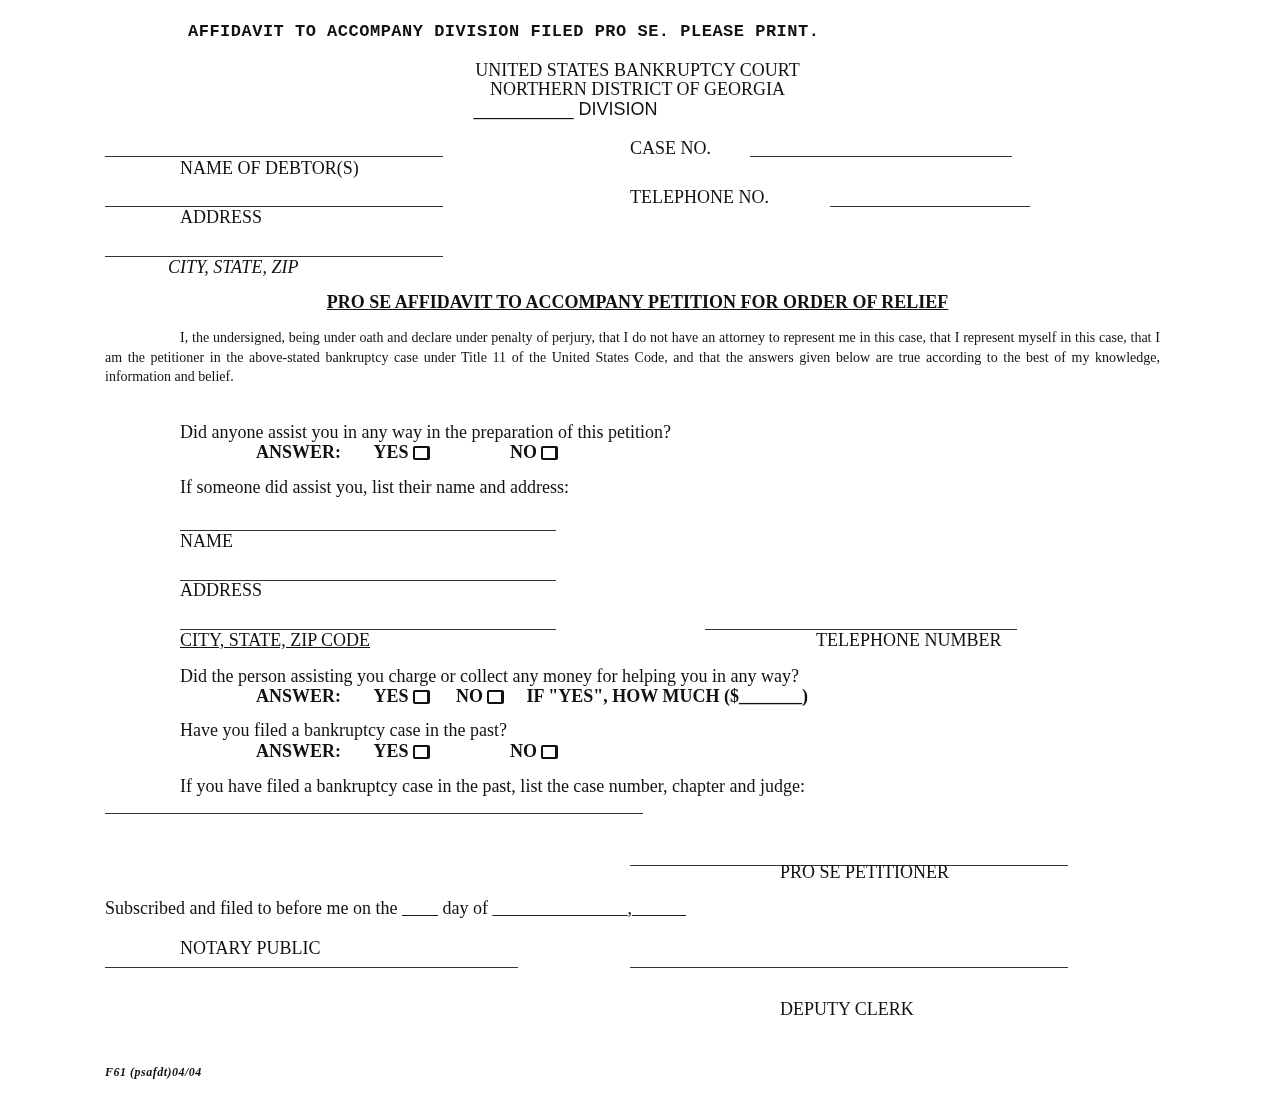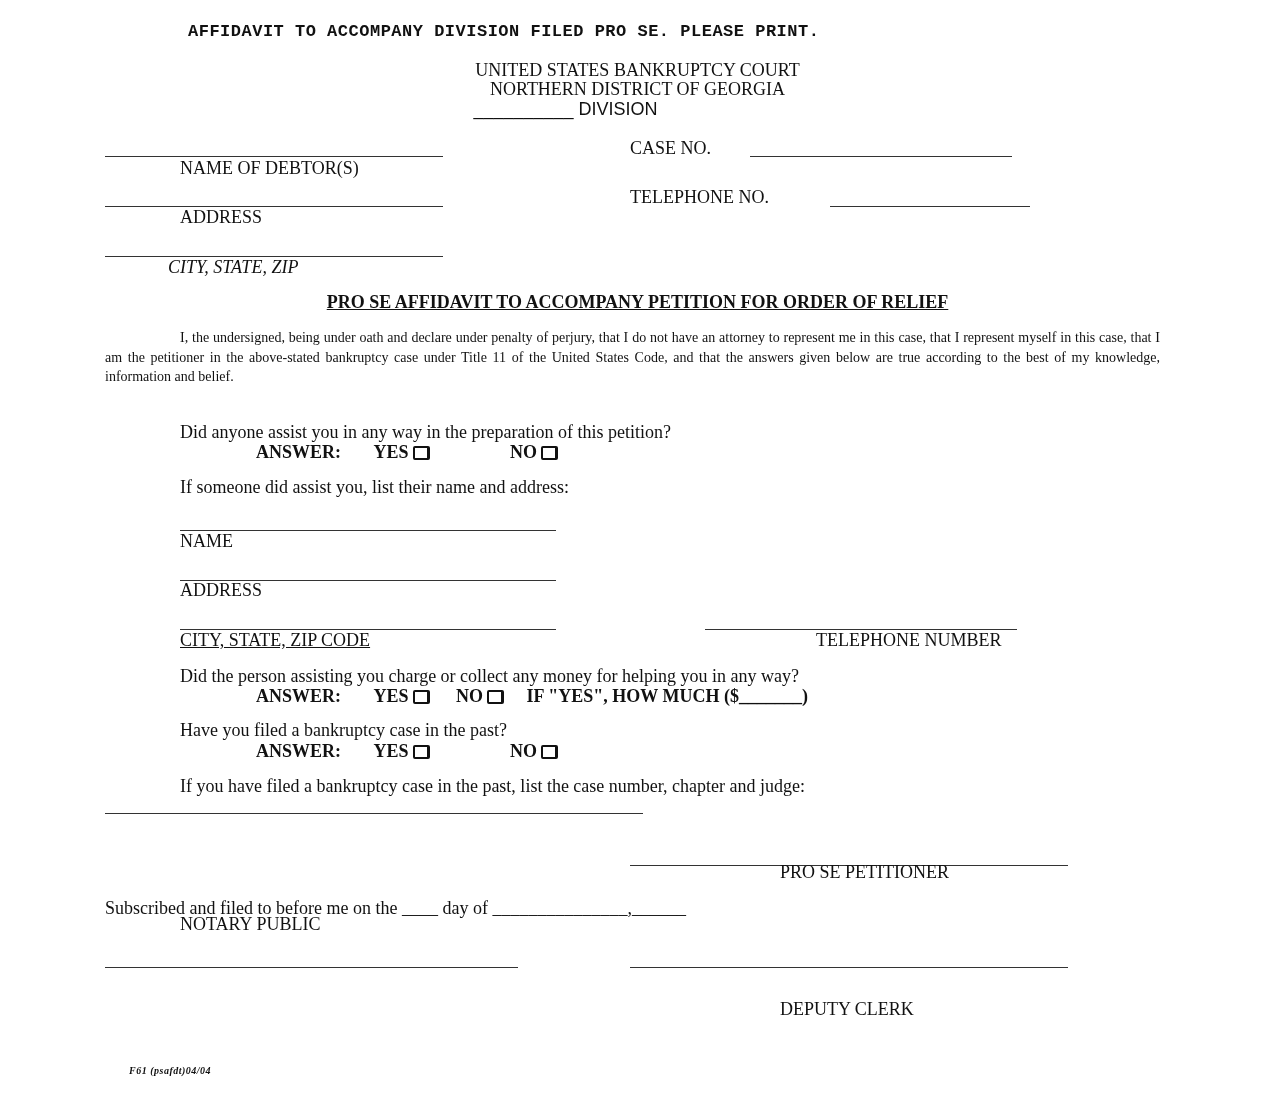--- a/index.html
+++ b/index.html
@@ -5,21 +5,21 @@
   html, body { margin:0; padding:0; background:#ffffff; }
   body { width:1275px; height:1100px; position:relative; overflow:hidden; color:#111; font-family:"Liberation Serif", serif; }
   .abs { position:absolute; white-space:nowrap; }
   .mono { font-family:"Liberation Mono", monospace; font-weight:bold; font-size:17px; letter-spacing:0.5px; }
   .serif { font-family:"Liberation Serif", serif; font-size:18px; }
   .sans { font-family:"Liberation Sans", sans-serif; font-size:18px; }
   .bold { font-weight:bold; }
   .line { position:absolute; height:0; border-top:1px solid #333; }
   .box { display:inline-block; width:17px; height:14px; border:2px solid #111; border-right-width:3px; border-radius:2px; vertical-align:-2px; margin-left:4px; box-sizing:border-box; }
   .para { position:absolute; left:105px; width:1055px; font-size:14px; line-height:19.5px; font-family:"Liberation Serif", serif; text-align:justify; }
-  .footer { font-family:"Liberation Serif", serif; font-style:italic; font-weight:bold; font-size:10px; letter-spacing:0.5px;margin-left:24px; }
+  .footer { font-family:"Liberation Serif", serif; font-style:italic; font-weight:bold; font-size:12px; letter-spacing:0.5px; }
   .underline { text-decoration:underline; }
 </style>
 </head>
 <body>
 
 <div class="abs mono" style="left:188px; top:22px;">AFFIDAVIT TO ACCOMPANY DIVISION FILED PRO SE.  PLEASE PRINT.</div>
 <div class="abs serif" style="left:0; width:1275px; text-align:center; top:60px;">UNITED STATES BANKRUPTCY COURT</div>
 <div class="abs serif" style="left:0; width:1275px; text-align:center; top:79px;">NORTHERN DISTRICT OF GEORGIA</div>
 <div class="abs sans" style="left:0; width:1131px; text-align:center; top:99px;">__________ DIVISION</div>
 
@@ -79,17 +79,17 @@
 <div class="abs serif" style="left:780px; top:862px;">PRO SE PETITIONER</div>
 
 <div class="abs serif" style="left:105px; top:898px;">
   <span>Subscribed and filed to before me on the</span>
   <span>____</span>
   <span>day of</span>
   <span>_______________,______</span>
 </div>
 
 <div class="line" style="left:105px; top:967px; width:413px;"></div>
-<div class="abs serif" style="left:180px; top:914px;">NOTARY PUBLIC</div>
+<div class="abs serif" style="left:180px; top:938px;">NOTARY PUBLIC</div>
 <div class="line" style="left:630px; top:967px; width:438px;"></div>
 <div class="abs serif" style="left:780px; top:963px;margin-top:36px;">DEPUTY CLERK</div>
 
 <div class="abs footer" style="left:105px; top:1065px;">F61 (psafdt)04/04</div>
 
 </body></html>

